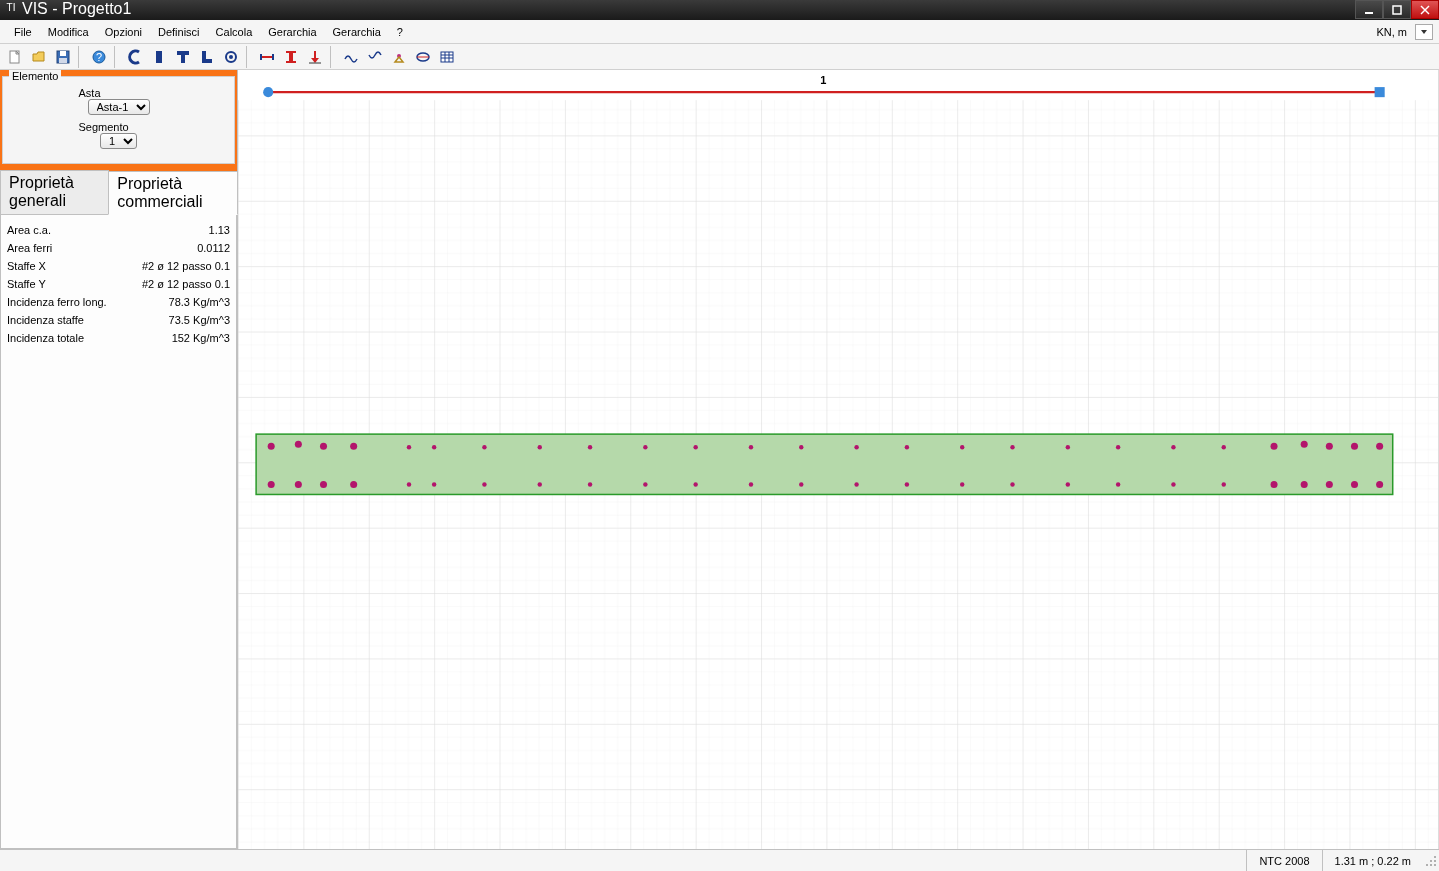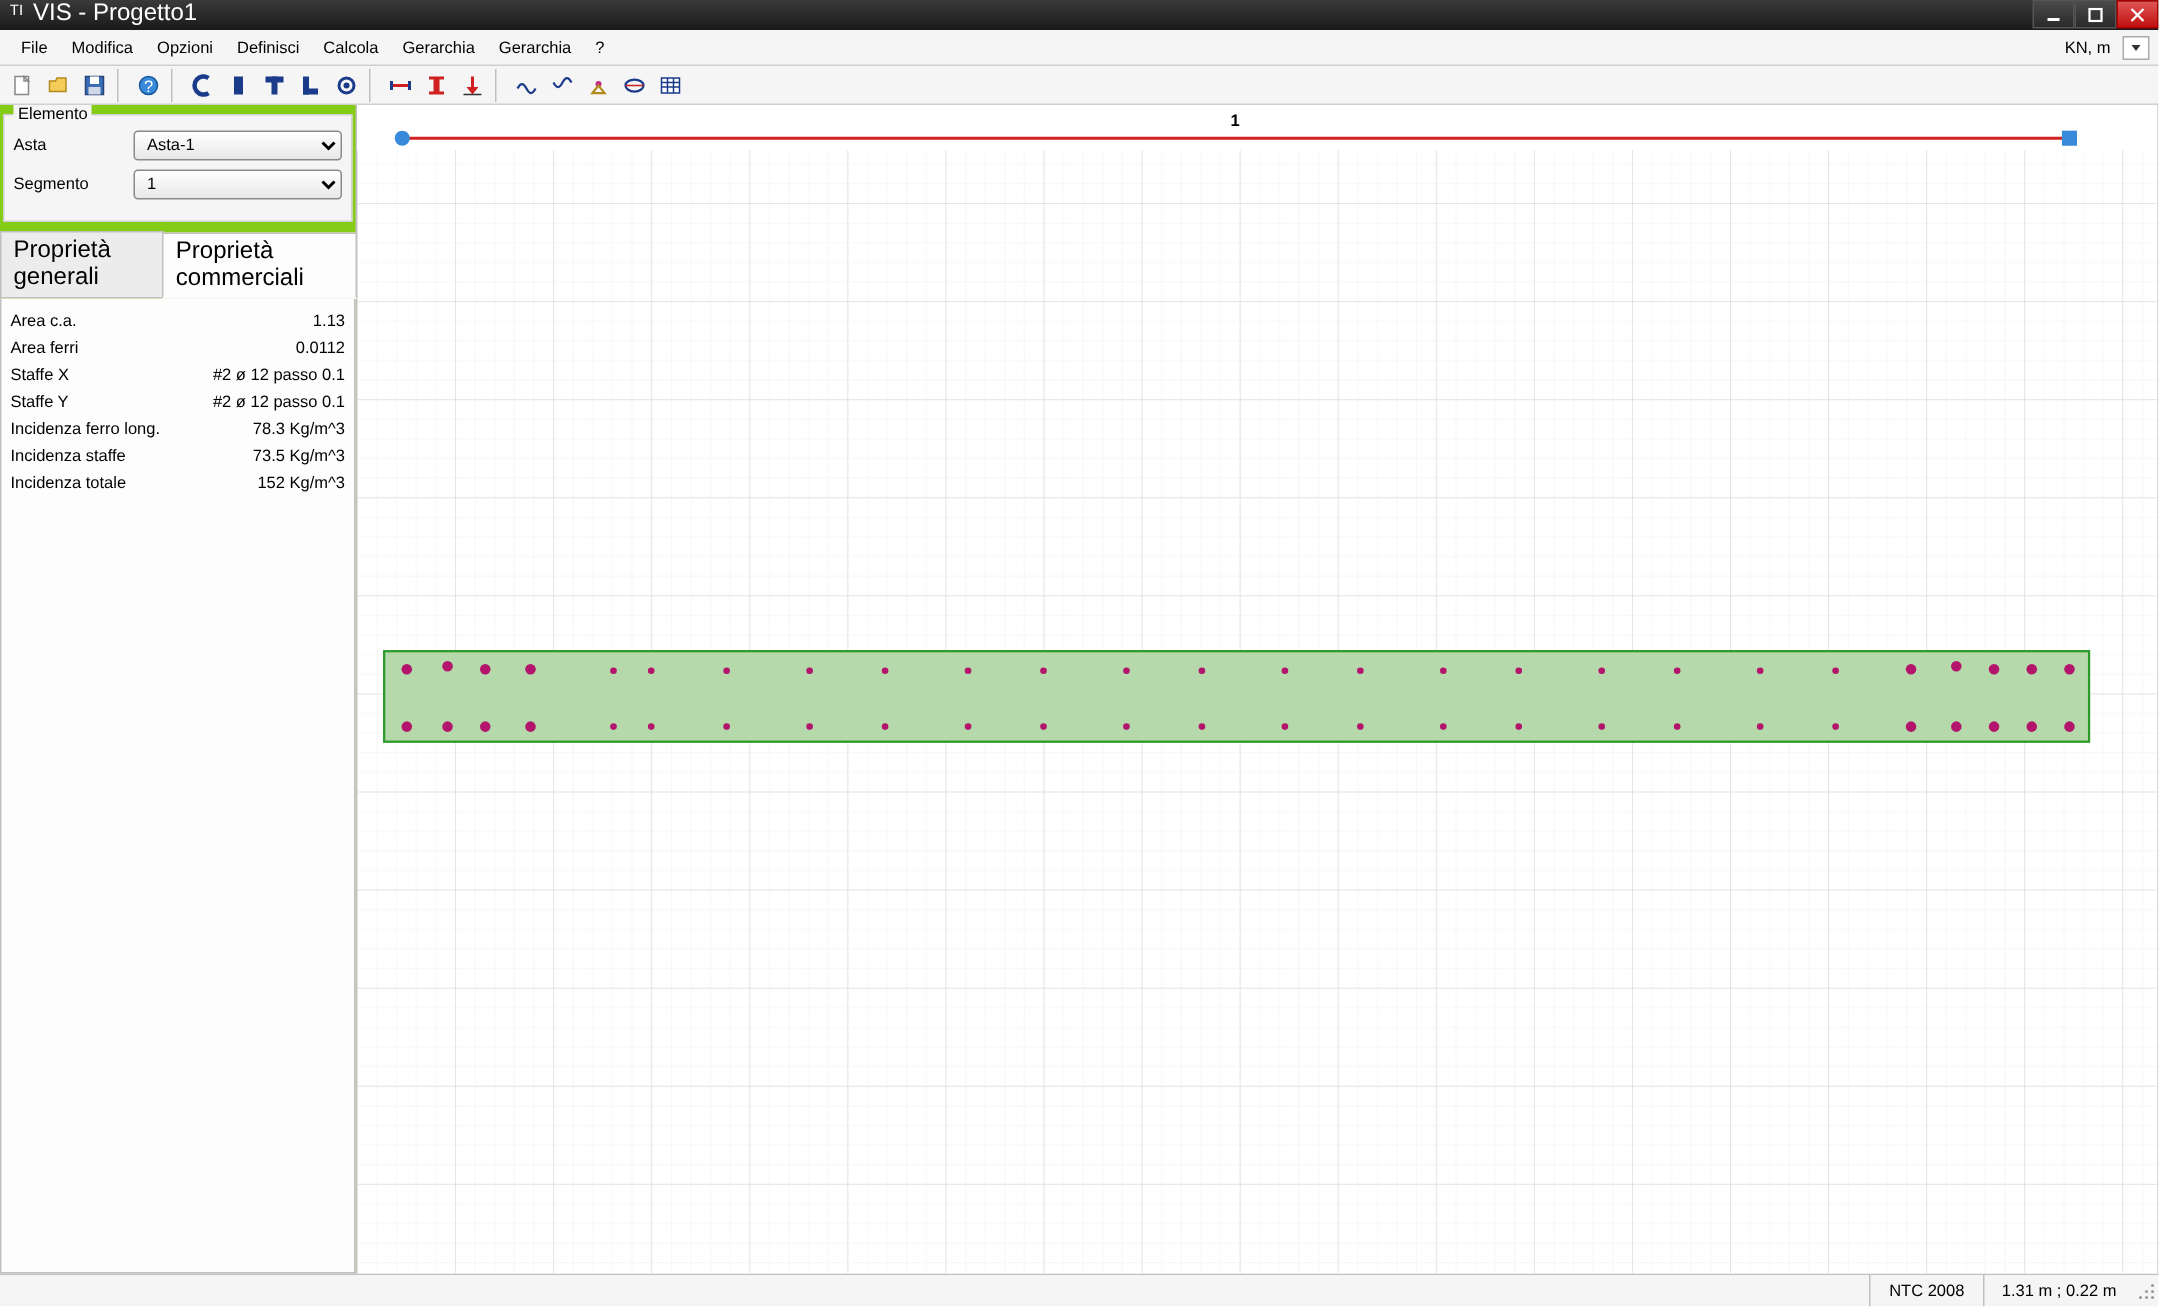--- a/index.html
+++ b/index.html
@@ -23,24 +23,24 @@
 
 
 .toolbar { height: 26px; background: #f5f5f5; border-bottom: 1px solid #d0d0d0; display: flex; align-items: center; padding: 0 4px; gap: 2px; }
 .tool-btn { width: 22px; height: 22px; display: flex; align-items: center; justify-content: center; border: 1px solid transparent; }
 .tool-sep { width: 6px; height: 22px; border-left: 1px solid #c0c0c0; margin: 0 2px; }
 
 
 .main { flex: 1; display: flex; min-height: 0; }
 
 
-.left-panel { width: 238px; border-right: 1px solid #c0c0c0; background: #84cc16; display: flex; flex-direction: column; justify-content: space-between; }
+.left-panel { width: 238px; border-right: 1px solid #c0c0c0; background: #f97316; display: flex; flex-direction: column; justify-content: space-between; }
 .panel-group { border: 1px solid #d0d0d0; margin: 2px; background: #f5f5f5; padding: 4px 6px 8px; position: relative; }
 .panel-group .legend { position: absolute; top: -7px; left: 6px; background: #f5f5f5; padding: 0 3px; font-size: 11px; }
-.form-row { display: flex; align-items: center; margin: 6px 0; }
+.form-row { display: flex; align-items: center; margin: 6px 0; flex-direction: column; }
 .form-row label { width: 80px; }
 .form-row select, .form-row .combo { flex: 1; height: 20px; border: 1px solid #8a8a8a; border-radius: 3px; background: linear-gradient(#fff,#e8e8e8); padding: 0 4px; font-size: 11px; }
 .btn { height: 22px; padding: 0 12px; border: 1px solid #8a8a8a; border-radius: 3px; background: linear-gradient(#fff,#e6e6e6); cursor: default; }
 .btn-row { display: flex; justify-content: flex-end; margin-top: 4px; }
 
 
 .tabs { display: flex; border-bottom: 1px solid #c0c0c0; margin-top: 4px; }
 .tab { padding: 3px 8px; border: 1px solid #c0c0c0; border-bottom: none; background: #ececec; margin-right: -1px; font-size: 16px; }
 .tab.active { background: #fdfdfd; border-bottom: 1px solid #fdfdfd; position: relative; top: 1px; }
 .tab-content { background: #fdfdfd; border: 1px solid #c0c0c0; border-top: none; padding: 6px; flex: 1; }

